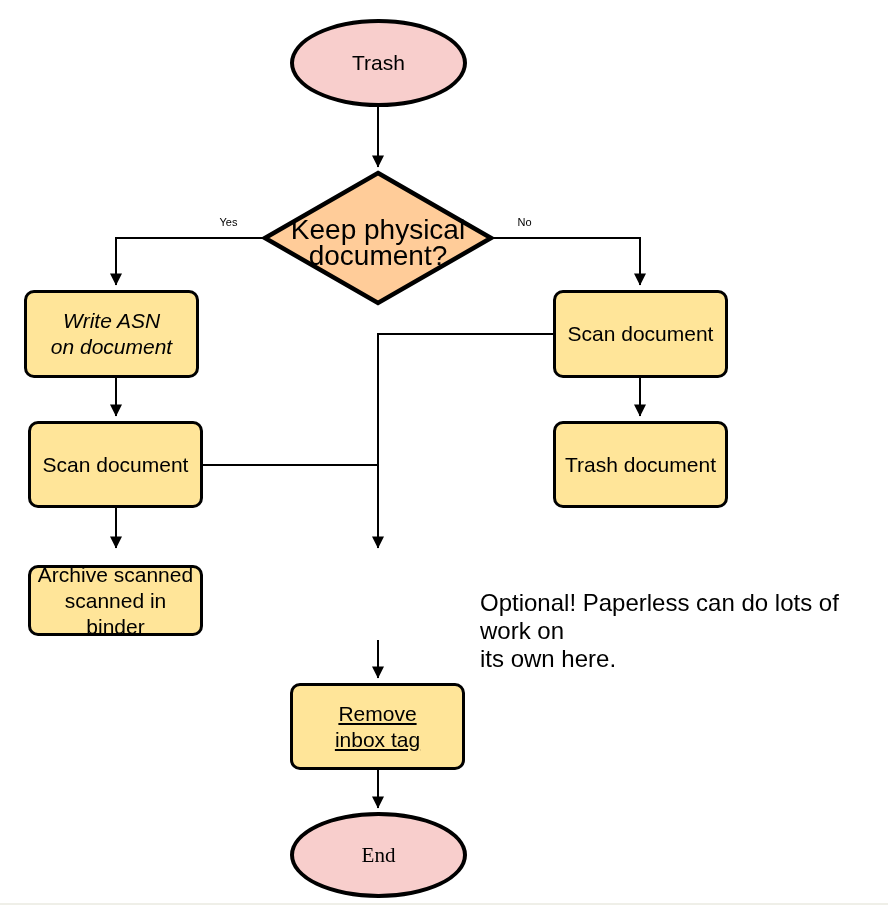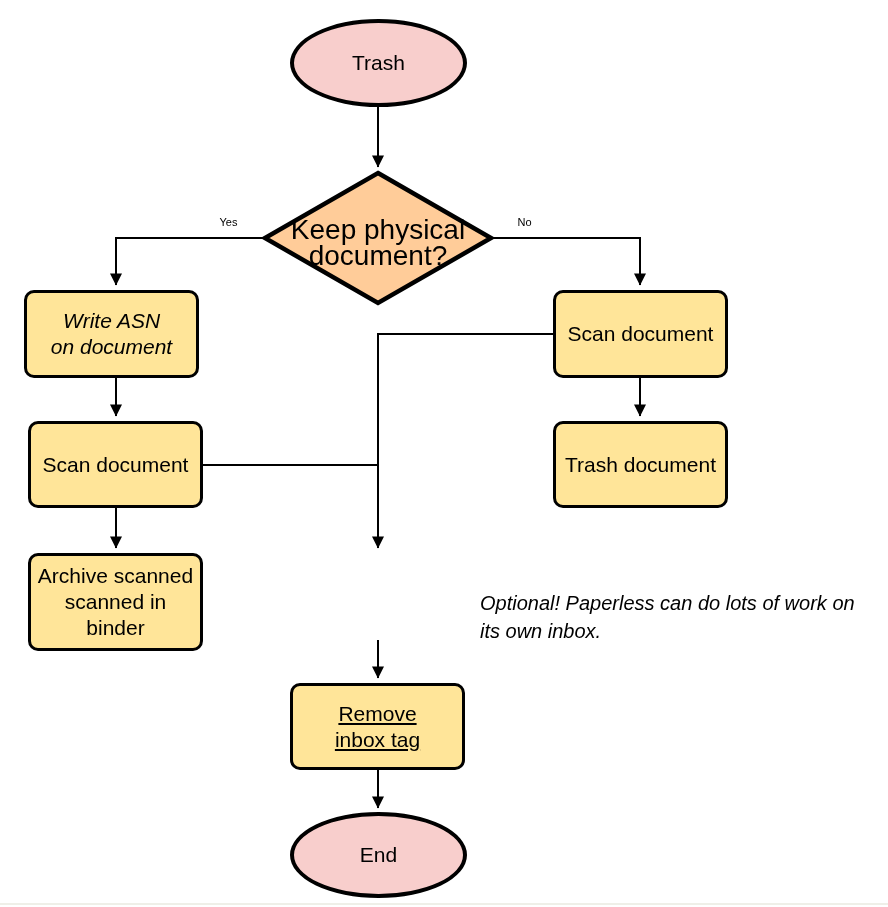--- a/index.html
+++ b/index.html
@@ -57,22 +57,21 @@
   }
   .edge-label {
     position: absolute;
     text-align: center;
     font-size: 11px;
     line-height: 22px;
     color: var(--stroke);
   }
   .note {
     position: absolute;
-    font-style: italic;
-    font-size: 20px;
+    font-size: 24px;
     line-height: 28px;
     color: var(--stroke);
   }
   .line { display: block; }
   .bottom-edge {
     position: absolute;
     left: 0;
     top: 903px;
     width: 888px;
     height: 2px;
@@ -128,44 +127,44 @@
 
   <div class="node process" style="left:24px; top:290px; width:175px; height:88px;font-style:italic;">
     <span class="line">Write ASN</span>
     <span class="line">on document</span>
   </div>
 
   <div class="node process" style="left:28px; top:421px; width:175px; height:87px;">
     <span class="line">Scan document</span>
   </div>
 
-  <div class="node process" style="left:28px; top:553px; width:175px; height:98px;">
+  <div class="node process" style="left:28px; top:565px; width:175px; height:71px;">
     <span class="line">Archive scanned</span>
     <span class="line">scanned in</span>
     <span class="line">binder</span>
   </div>
 
   <div class="node process" style="left:553px; top:290px; width:175px; height:88px;">
     <span class="line">Scan document</span>
   </div>
 
   <div class="node process" style="left:553px; top:421px; width:175px; height:87px;">
     <span class="line">Trash document</span>
   </div>
 
 
   <div class="note" style="left:480px; top:589px; width:400px;">
     <span class="line">Optional! Paperless can do lots of work on</span>
-    <span class="line">its own inbox.</span>
+    <span class="line">its own here.</span>
   </div>
 
   <div class="node process" style="left:290px; top:683px; width:175px; height:87px;text-decoration:underline;">
     <span class="line">Remove</span>
     <span class="line">inbox tag</span>
   </div>
 
-  <div class="node terminator" style="left:290px; top:812px; width:177px; height:86px;">
+  <div class="node terminator" style="left:290px; top:812px; width:177px; height:86px;font-family:Liberation Serif, serif;">
     <span class="line">End</span>
   </div>
 
   <div class="bottom-edge"></div>
 
 </div>
 
 </body></html>

